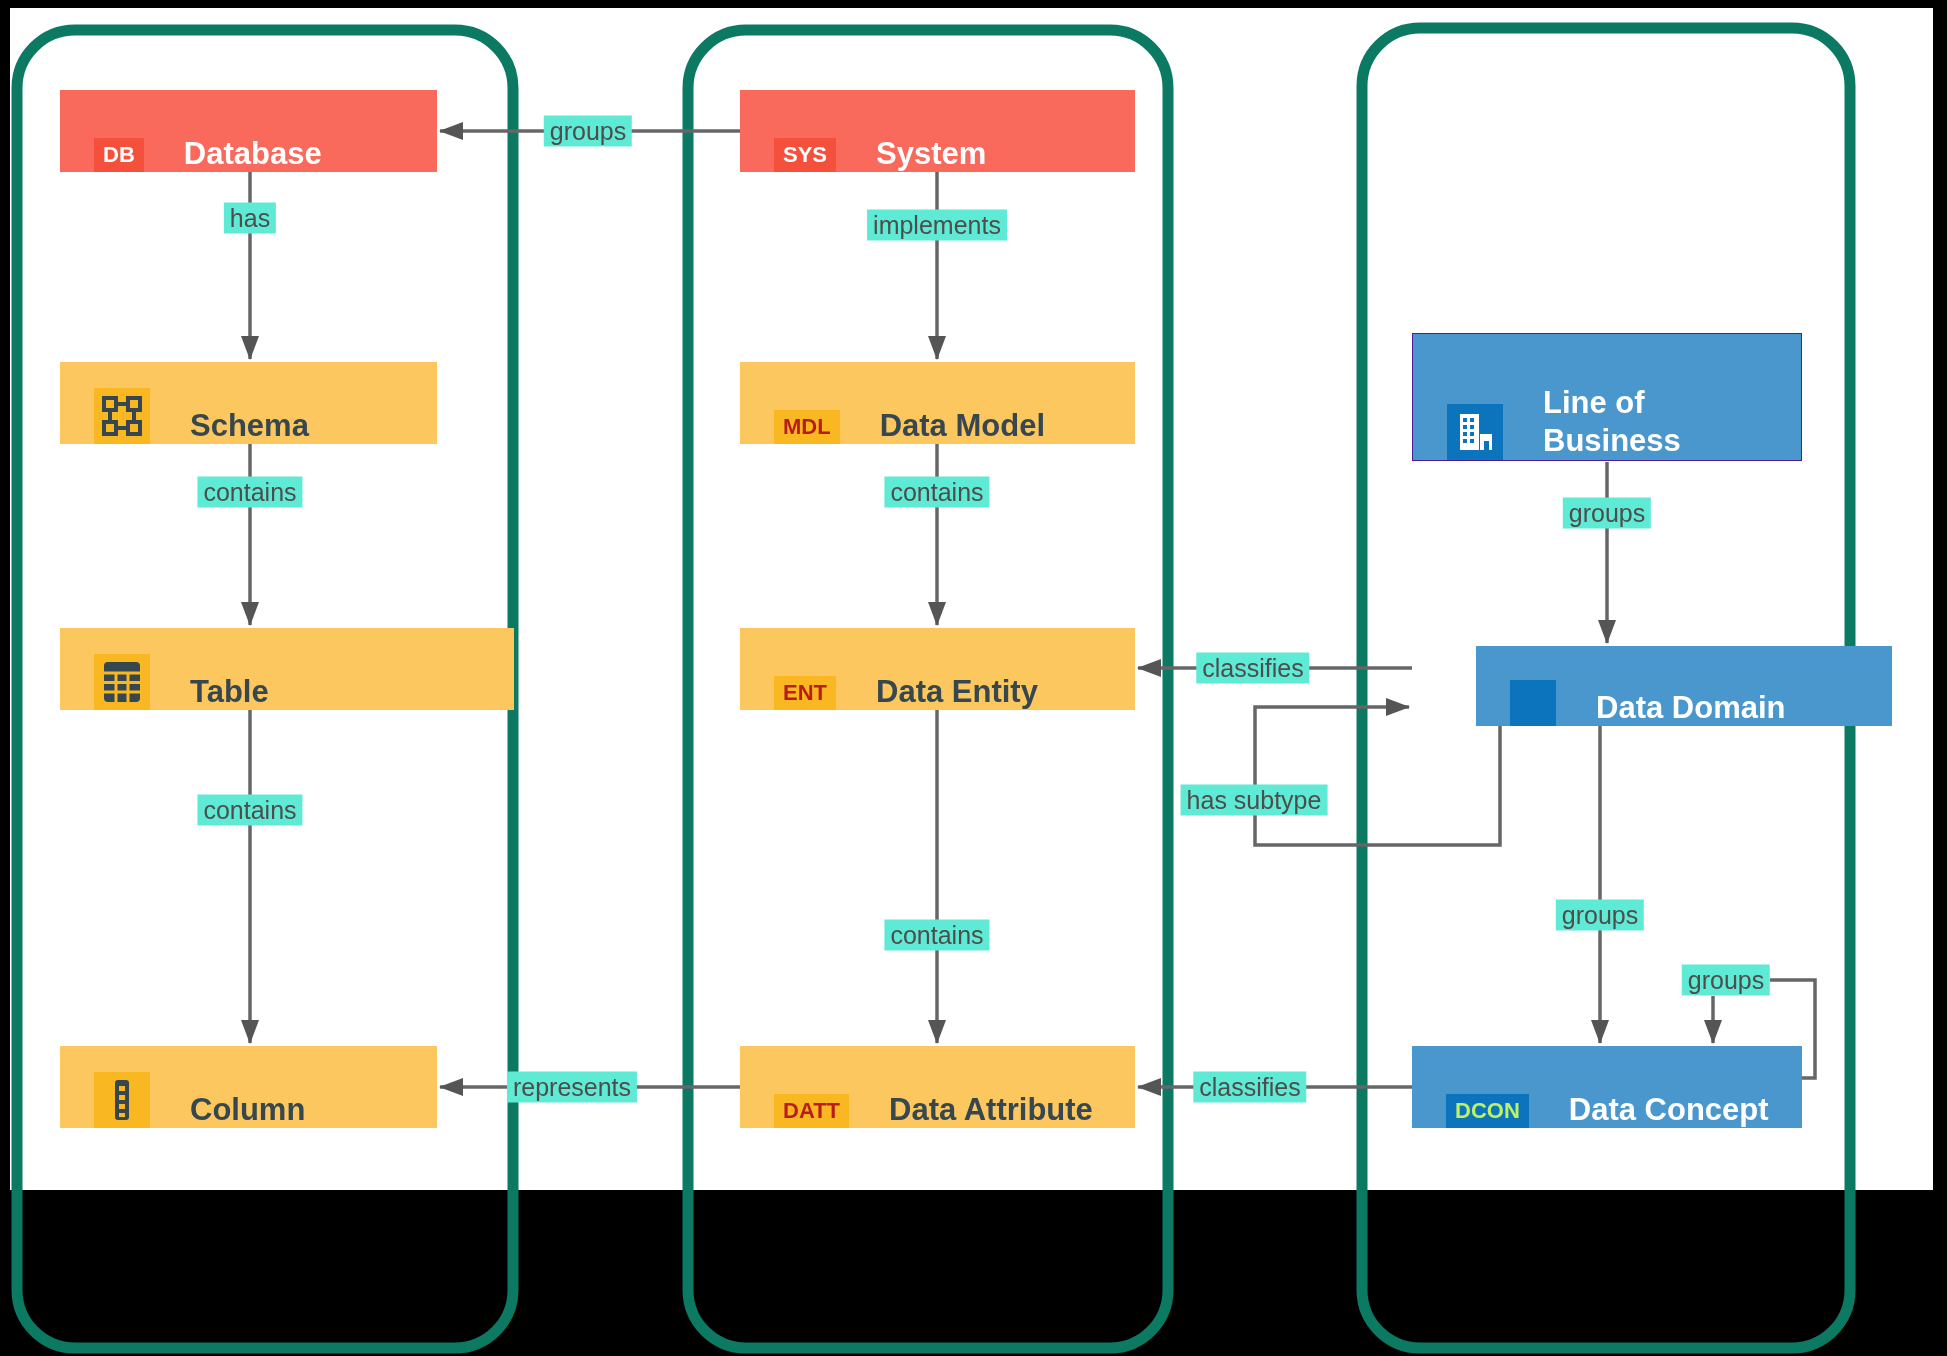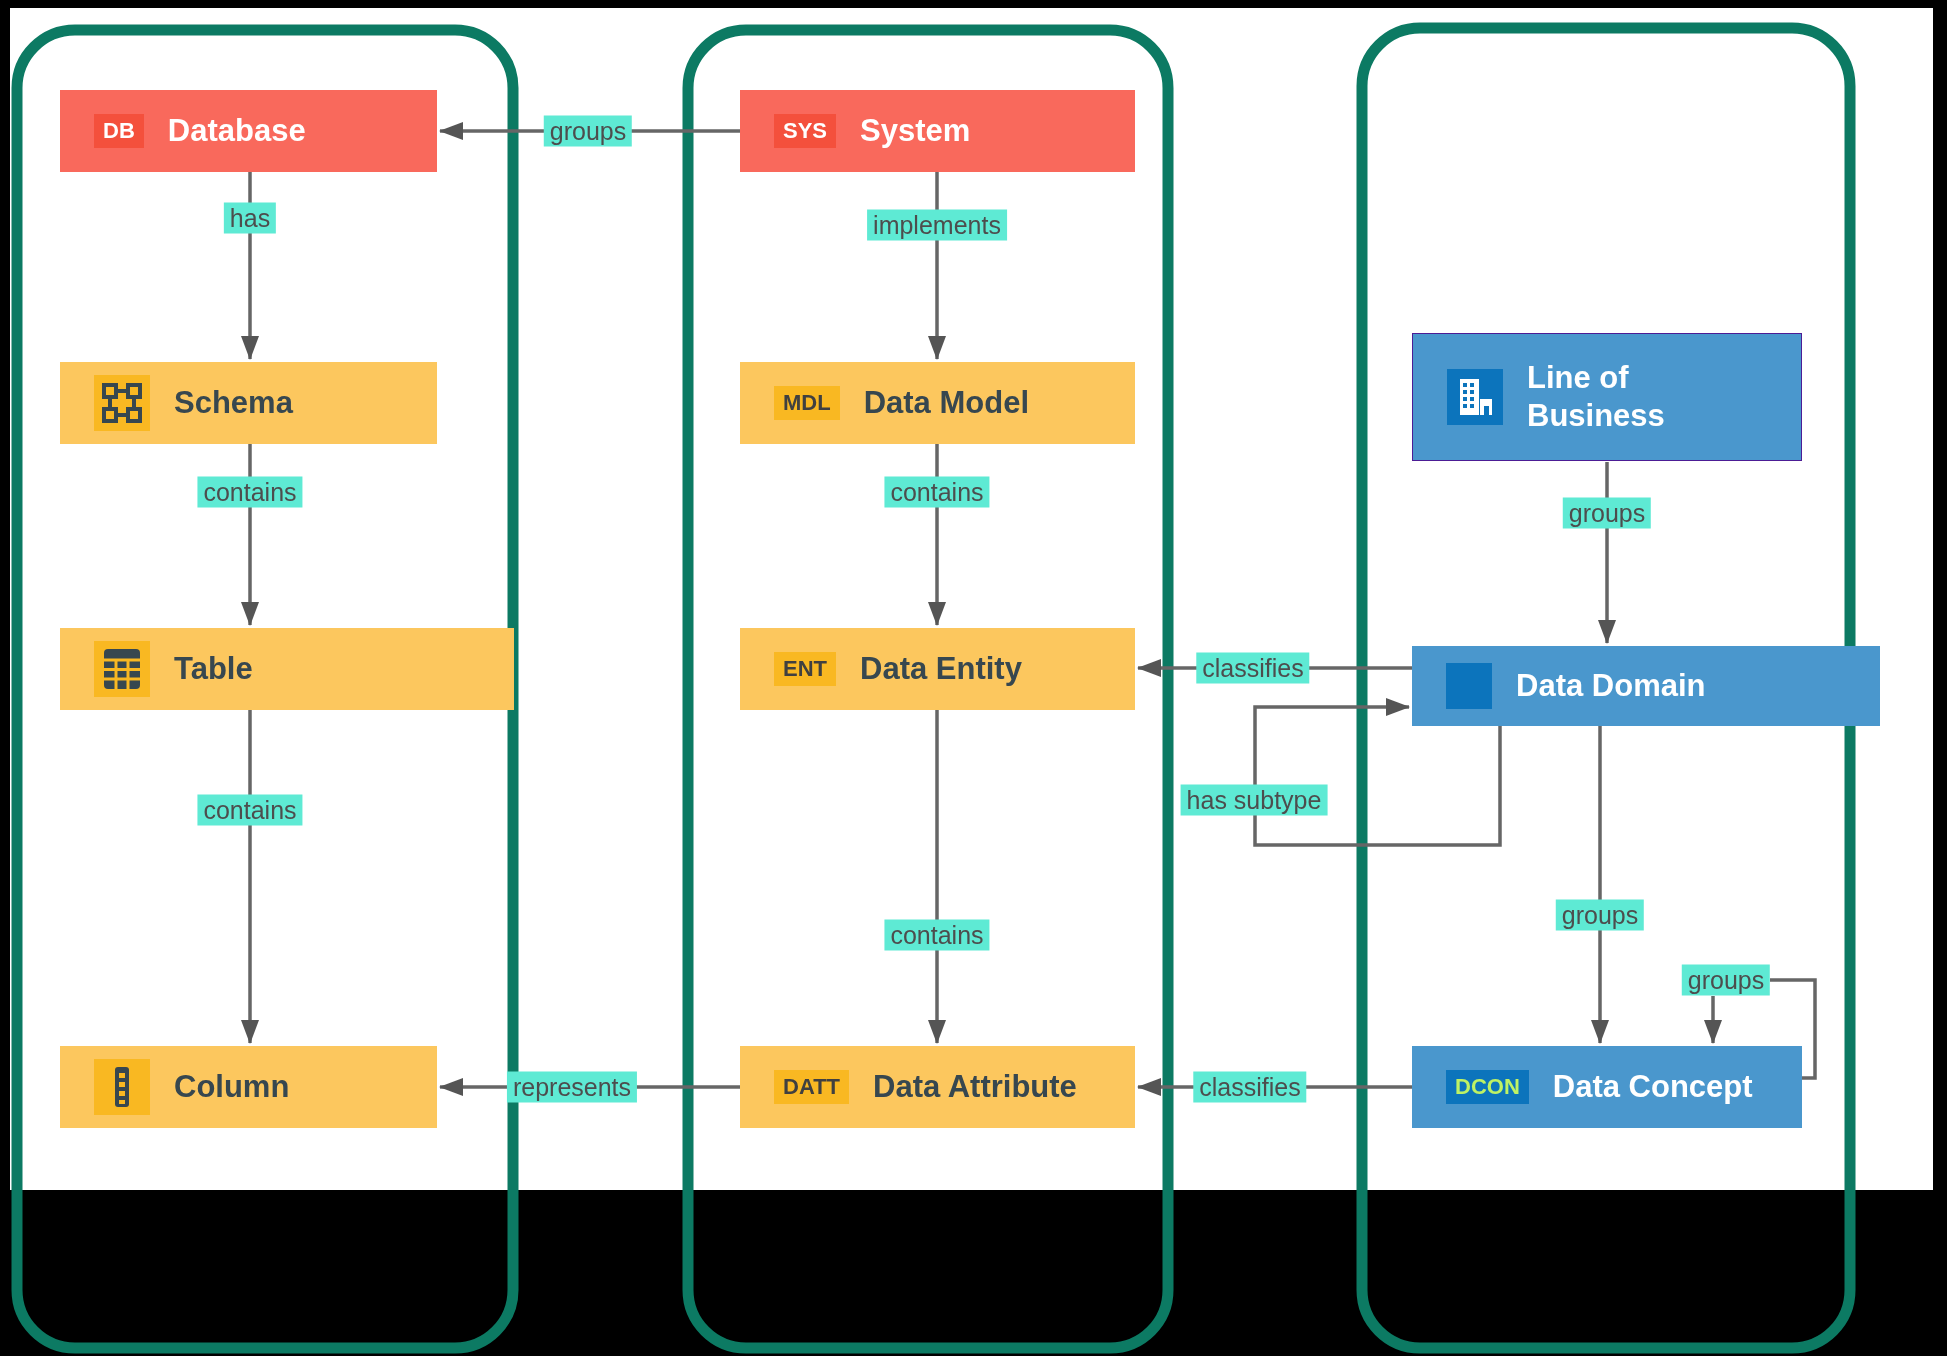--- a/index.html
+++ b/index.html
@@ -3,30 +3,30 @@
 <meta charset="utf-8">
 <style>
   html,body{margin:0;padding:0;background:#000;}
   .canvas{position:relative;width:1947px;height:1356px;background:#000;overflow:hidden;
           font-family:"Liberation Sans",sans-serif;}
   .paper{position:absolute;left:10px;top:8px;width:1923px;height:1182px;background:#fff;}
   svg.wires{position:absolute;left:0;top:0;width:1947px;height:1356px;}
   .wire{stroke:#666;stroke-width:3.5;fill:none;}
   .grect{stroke:#0C7A63;stroke-width:11;fill:none;}
 
-  .node{position:absolute;height:82px;display:flex;align-items:center;gap:24px;
+  .node{position:absolute;height:82px;display:flex;align-items:flex-end;gap:40px;
         padding-left:34px;box-sizing:border-box;font-weight:bold;font-size:31px;}
   .red{background:#F9695C;color:#fff;}
   .yellow{background:#FCC75E;color:#37474F;}
   .blue{background:#4A97CD;color:#fff;}
   .lob{height:128px;border:1px solid #4c1d95;}
 
   .badge{font-size:22px;font-weight:bold;padding:6px 9px;line-height:1;flex:0 0 auto;}
   .red-b{background:#F4503C;color:#fff;}
-  .amber-b{background:#F9B822;color:#404040;}
+  .amber-b{background:#F9B822;color:#b91c1c;}
   .blue-b{background:#0C74BC;color:#bef264;}
   .iconbadge{width:56px;height:56px;display:flex;align-items:center;justify-content:center;flex:0 0 auto;}
   .amber-bg{background:#F9B822;}
   .blue-bg{background:#0C74BC;}
   .dd-square{width:46px;height:46px;background:#0C74BC;flex:0 0 auto;}
   .wrap{width:165px;line-height:38px;}
 
   .elabel{position:absolute;transform:translate(-50%,-50%);font-size:25px;color:#4d4d4d;
           background:#5eead4;padding:1px 6px;white-space:nowrap;}
 </style>
@@ -161,21 +161,21 @@
           <rect x="10" y="29" width="4" height="4"></rect>
             <rect x="17" y="29" width="4" height="4"></rect>
         </g>
         <rect x="27" y="24" width="12" height="16" fill="#fff"></rect>
         <rect x="31" y="31" width="5" height="9" fill="#0C74BC"></rect>
       </svg>
     </span>
     <span class="wrap">Line of Business</span>
   </div>
 
-  <div class="node blue" style="left:1412px;top:646px;width:468px;height:80px">
+  <div class="node blue" style="left:1476px;top:646px;width:416px;height:80px">
     <span class="dd-square"></span>
     <span>Data Domain</span>
   </div>
 
   <div class="node blue" style="left:1412px;top:1046px;width:390px">
     <span class="badge blue-b">DCON</span>
     <span>Data Concept</span>
   </div>
 </div>
 

